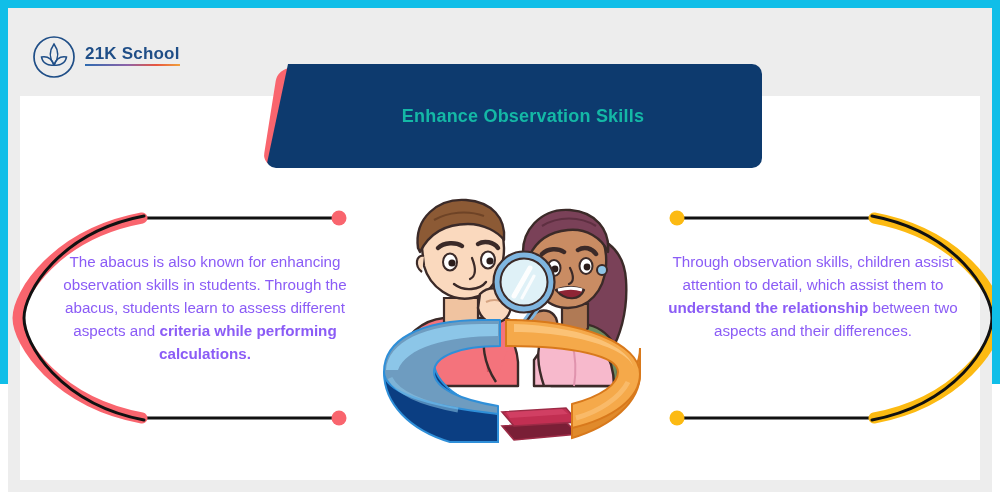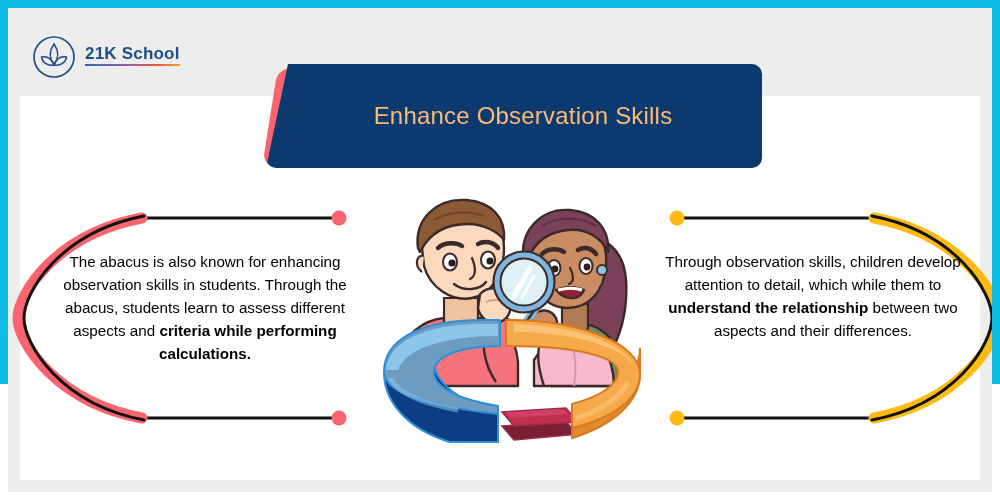--- a/index.html
+++ b/index.html
@@ -63,40 +63,40 @@
   .banner {
     position: absolute; left: 8px; top: 2px;
     width: 496px; height: 104px;
     background: #0D3A6E;
     border-radius: 10px;
     clip-path: polygon(22px 0, 100% 0, 100% 100%, 0 100%);
     transform: skewX(0deg);
     display: flex; align-items: center; justify-content: center;
   }
   .banner-title {
-    color: #fdba74; font-size: 24px; font-weight: normal;
+    color: #14b8a6; font-size: 18px; font-weight: bold;
     letter-spacing: .2px; white-space: nowrap;
     padding-left: 18px;
   }
 
   
   .panel { position: absolute; top: 196px; width: 348px; height: 228px; }
   .panel-left  { left: 18px; }
   .panel-right { left: 634px; }
 
   .panel svg.bracket {
     position: absolute; left: 0; top: 0;
     width: 348px; height: 228px; overflow: visible;
   }
 
   .panel-text {
     position: absolute;
     top: 46px; width: 330px;
     font-size: 15.2px; line-height: 1.52;
-    color: #000000; text-align: center;
+    color: #8b5cf6; text-align: center;
   }
   .panel-left  .panel-text { left: 14px; }
   .panel-right .panel-text { left: 6px; }
   .panel-text b { font-weight: bold; margin-top: 19px; }
 
   
   .illustration { position: absolute; left: 368px; top: 178px; width: 272px; height: 272px; }
   .illustration svg { width: 272px; height: 272px; display: block; }
 </style>
 </head>
@@ -146,21 +146,21 @@
     <div class="panel panel-right">
       <svg class="bracket" viewBox="0 0 348 228">
         <path d="M36 14 L232 14" stroke="#111111" stroke-width="3" fill="none"></path>
         <path d="M36 214 L232 214" stroke="#111111" stroke-width="3" fill="none"></path>
         <path d="M232 14 C318 30 356 90 356 114 C356 138 318 198 232 214" stroke="#FCBA12" stroke-width="11" fill="none" stroke-linecap="round"></path>
         <path d="M230 12 C314 28 350 88 350 114 C350 140 314 200 230 216" stroke="#111111" stroke-width="3" fill="none" stroke-linecap="round"></path>
         <circle cx="35" cy="14" r="7.5" fill="#FCBA12"></circle>
         <circle cx="35" cy="214" r="7.5" fill="#FCBA12"></circle>
       </svg>
       <div class="panel-text">
-        <span>Through observation skills, children develop attention to detail, which while them to </span><b>understand the relationship</b><span> between two aspects and their differences.</span>
+        <span>Through observation skills, children assist attention to detail, which assist them to </span><b>understand the relationship</b><span> between two aspects and their differences.</span>
       </div>
     </div>
 
     <div class="illustration">
       <svg viewBox="0 0 272 272">
 
         <g>
 
           <path d="M24 176 C26 148 48 134 68 132 L104 132 C124 136 140 150 142 176 L142 200 L24 200 Z" fill="#F4737C" stroke="#3B2A28" stroke-width="2.4" stroke-linejoin="round"></path>
           <path d="M44 150 C50 166 52 182 50 200" fill="none" stroke="#D85663" stroke-width="2"></path>

